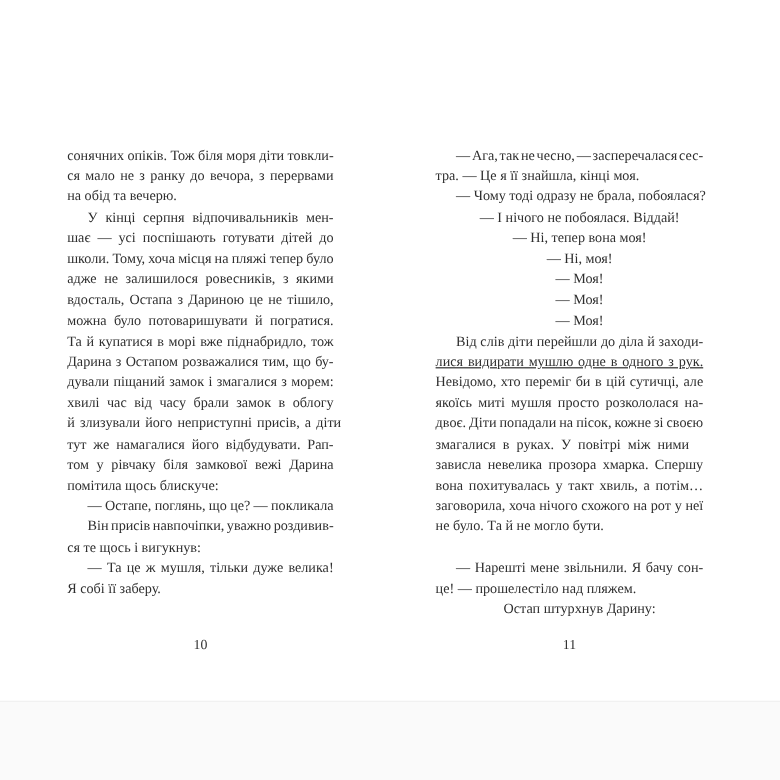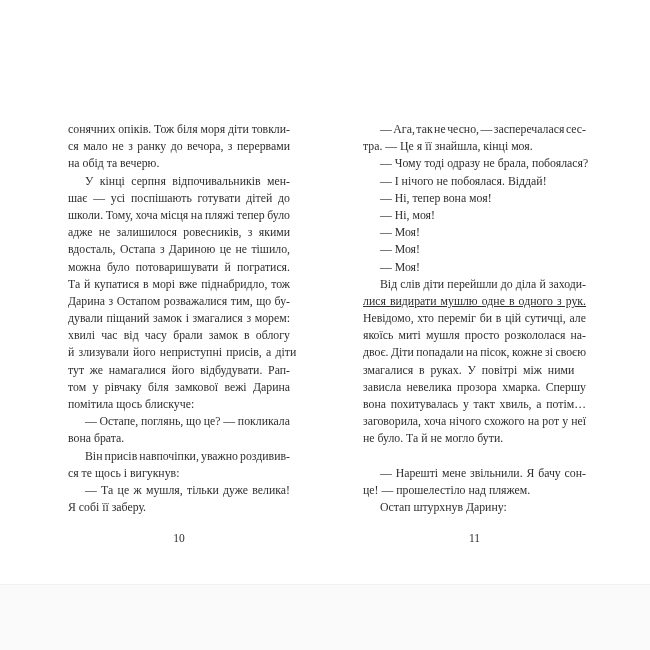--- a/index.html
+++ b/index.html
@@ -14,35 +14,35 @@
   .spread {
     position: relative;
     width: 650px;
     height: 650px;
   }
   .page {
     position: absolute;
     top: 0;
     height: 583px;
   }
-  .page-left  { left: 68px;  width: 222px; }
+  .page-left  { left: 56px;  width: 222px; }
   .page-right { left: 363px; width: 223px; }
   .text-block {
     margin-top: 121px;
     color: var(--text-color, #2e2e2e);
     font-size: 11.8px;
   }
   .line {
     height: 17.2px;
     line-height: 17.2px;
     white-space: nowrap;
     text-align: left;
   }
   .line > span { display: inline-block; white-space: nowrap; }
-  .line.i { padding-left: 17px; }
+  .line.i { padding-left: 17px; text-align: center; }
   .line.gap { visibility: hidden; }
   .page-number {
     position: absolute;
     top: 532px;
     left: 0;
     width: 100%;
     text-align: center;
     font-size: 11.5px;
     color: var(--text-color, #2e2e2e);
   }
@@ -74,21 +74,20 @@
         <div class="line j"><span style="word-spacing: 3.20703px;">можна було потоваришувати й погратися.</span></div>
         <div class="line j"><span style="word-spacing: 0.946429px;">Та й купатися в морі вже піднабридло, тож</span></div>
         <div class="line j"><span style="word-spacing: 0.549479px;">Дарина з Остапом розважалися тим, що бу-</span></div>
         <div class="line j"><span style="word-spacing: 0.710938px;">дували піщаний замок і змагалися з морем:</span></div>
         <div class="line j"><span style="word-spacing: 3.26786px;">хвилі час від часу брали замок в облогу</span></div>
         <div class="line j"><span style="word-spacing: 1.3099px;">й злизували його неприступні присів, а діти</span></div>
         <div class="line j"><span style="word-spacing: 2.79688px;">тут же намагалися його відбудувати. Рап-</span></div>
         <div class="line j"><span style="word-spacing: 3.41146px;">том у рівчаку біля замкової вежі Дарина</span></div>
         <div class="line"><span>помітила щось блискуче:</span></div>
         <div class="line j i"><span style="word-spacing: -0.210938px;">— Остапе, поглянь, що це? — покликала</span></div>
-        <div class="line"><span>вона брата.</span></div>
         <div class="line j i"><span style="word-spacing: -0.816406px;">Він присів навпочіпки, уважно роздивив-</span></div>
         <div class="line"><span>ся те щось і вигукнув:</span></div>
         <div class="line j i"><span style="word-spacing: 1.375px;">— Та це ж мушля, тільки дуже велика!</span></div>
         <div class="line"><span>Я собі її заберу.</span></div>
       </div>
     <div class="page-number">10</div>
   </div>
 
   <div class="page page-right">
     <div class="text-block">

